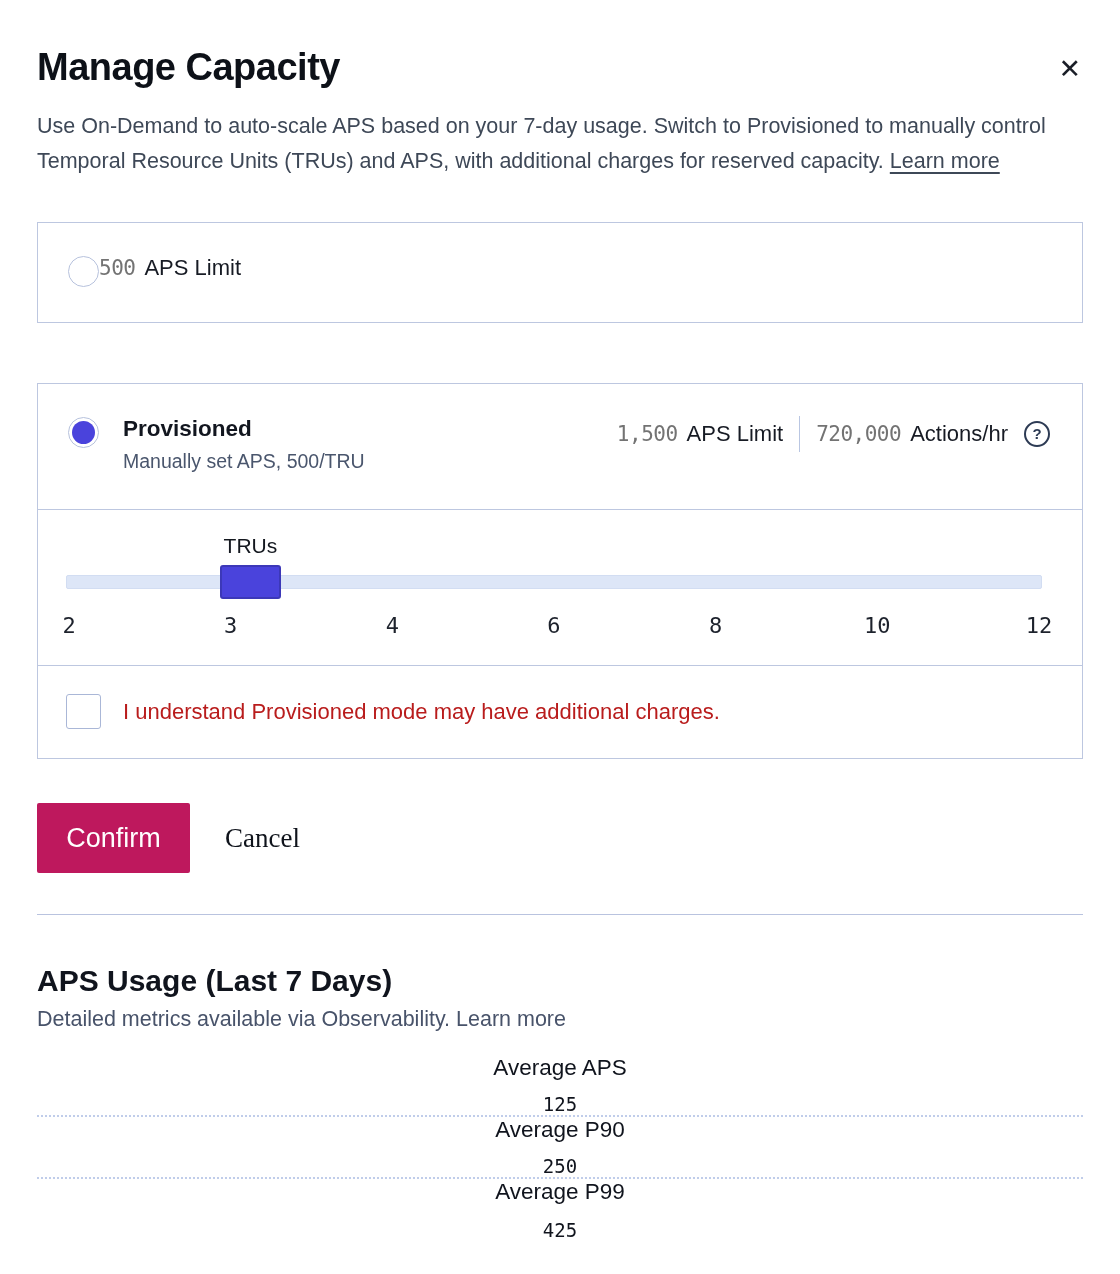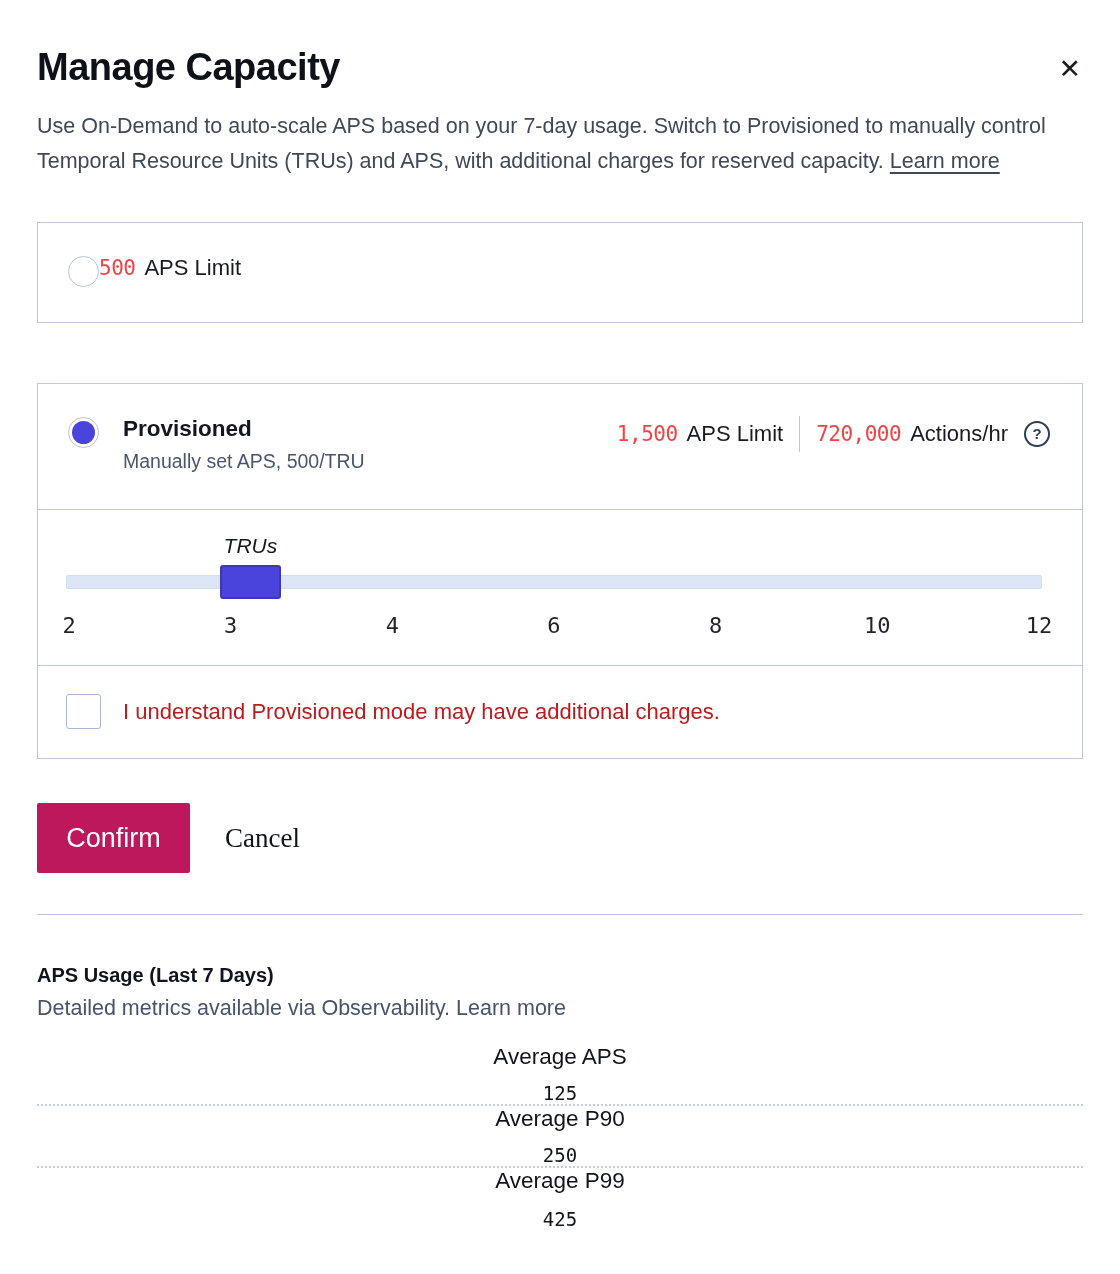--- a/index.html
+++ b/index.html
@@ -51,41 +51,41 @@
   .radio .dot { width: 0; height: 0; }
   .radio.selected .dot {
     width: 23px; height: 23px; border-radius: 50%; background: #4a43dc;
   }
   .option-text { margin-left: 24px; flex: 1 1 auto; }
   .option-title { font-size: 22.5px; font-weight: 600; color: #12161f; line-height: 28px; }
   .option-sub { margin-top: 6px; font-size: 19.5px; color: #4a566d; line-height: 24px; }
   .option-value { display: flex; align-items: center; gap: 16px; margin-top: 1px; }
   .num {
     font-family: "DejaVu Sans Mono", monospace;
-    font-size: 21px; color: #ef4444; letter-spacing: -0.5px;
+    font-size: 21px; color: #737373; letter-spacing: -0.5px;
   }
   .num-suffix { font-size: 22px; color: #171b24; margin-left: -7px; }
   .v-divider { width: 1px; height: 36px; background: #b9c6e2; }
   .help-icon {
     width: 26px; height: 26px; border-radius: 50%;
     border: 2px solid #2d3b54; color: #2d3b54;
     font-size: 15px; font-weight: 700; line-height: 22px; text-align: center;
     background: none; cursor: pointer; padding: 0; flex: 0 0 auto;
     font-family: "Liberation Sans", sans-serif;
   }
 
   
   .provisioned-box { margin-top: 60px; }
   .provisioned-box .option-row { padding-bottom: 36px; }
 
   .slider-section { border-top: 1px solid #bdc7e0; padding: 24px 0 27px; }
   .tru-label-row { position: relative; height: 26px; margin: 0 40px 0 28px; }
   .tru-label {
     position: absolute; left: 18.9%; transform: translateX(-50%);
-    font-size: 21px; font-weight: 500; color: #14181f; font-style: italic;
+    font-size: 21px; font-weight: 500; color: #14181f;
   }
   .track-wrap { position: relative; height: 34px; margin: 5px 40px 0 28px; cursor: pointer; }
   .track {
     position: absolute; top: 10px; left: 0; right: 0; height: 14px;
     background: #dde6f7; border: 1px solid #d2ddf2; border-radius: 2px;
   }
   .slider-handle {
     position: absolute; top: 0; left: calc(18.9% - 30.5px);
     width: 61px; height: 34px; border-radius: 3px;
     background: #4a43dc; border: 2px solid #3c38b8;
@@ -126,21 +126,21 @@
     cursor: pointer; padding: 0 0 0 0;
   }
 
   .section-divider {
     border: none; border-top: 1px solid #b9c3df;
     margin-top: 41px;
   }
 
   
   .usage { margin-top: 49px; }
-  .usage-title { font-size: 20px; font-weight: 600; color: #10141d; }
+  .usage-title { font-size: 30px; font-weight: 600; color: #10141d; }
   .usage-sub { margin-top: 9px; font-size: 21.5px; color: #48536a; }
   .usage-sub a { color: #48536a; text-decoration: none; cursor: pointer; }
   .usage-rows { margin-top: 23px; }
   .usage-row {
     display: flex; justify-content: space-between; align-items: center;
     height: 62px;
     border-bottom: 2px dotted #c0cdea;
     flex-direction: column;
   }
   .usage-row:last-child { border-bottom: none; }

